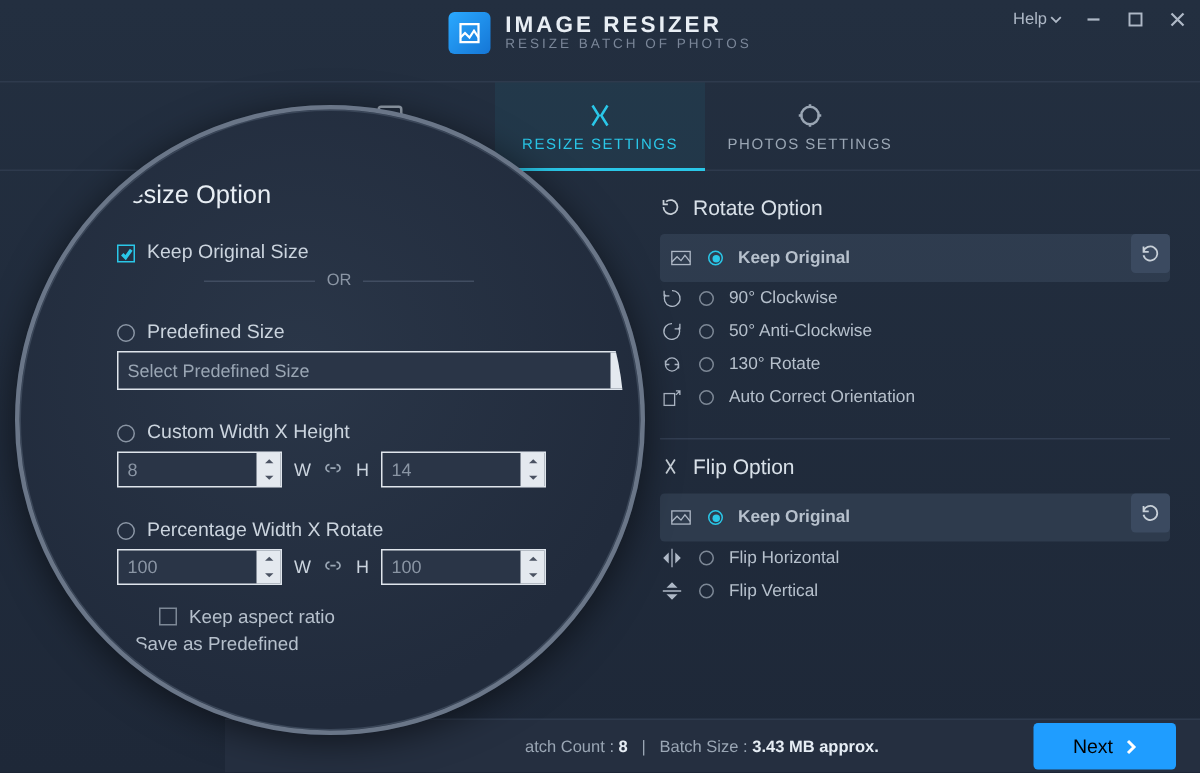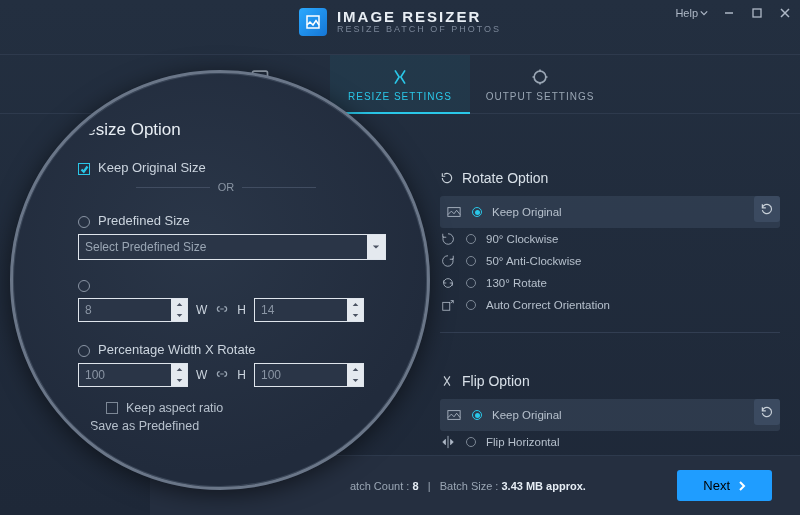--- a/index.html
+++ b/index.html
@@ -19,56 +19,56 @@
 
   
   .tabs { position: absolute; top: 54px; left: 0; right: 0; height: 60px; border-top: 1px solid #2e3a4d; border-bottom: 1px solid #2e3a4d; display: flex; justify-content: center; }
   .tab { width: 140px; display: flex; flex-direction: column; align-items: center; justify-content: center; gap: 4px; font-size: 10px; letter-spacing: 1px; color: #9aa6b4; cursor: pointer; position: relative; }
   .tab.active { color: #2ac7e8; background: rgba(42,199,232,0.07); }
   .tab.active::after { content:""; position:absolute; bottom:-1px; left:0; right:0; height:2px; background:#2ac7e8; }
   .tab svg { width: 20px; height: 20px; }
 
   
   .rightcol { position: absolute; top: 130px; left: 440px; width: 340px; }
-  .panel { margin-bottom: 16px; margin-top: 40px; }
+  .panel { margin-bottom: 16px; }
   .panel-head { display:flex; align-items:center; gap:8px; color:#d8e0e8; font-size:14px; margin-bottom:10px; }
   .panel-head svg { width:14px; height:14px; stroke:#c8d0d8; fill:none; stroke-width:2; }
   .rowline { display:flex; align-items:center; gap:10px; height:22px; font-size:11.5px; color:#b6c0cc; position:relative; }
   .rowline .ico { width:16px; display:flex; justify-content:center; }
   .rowline .ico svg { width:14px; height:14px; fill:#aeb8c6; }
   .radio { width:10px; height:10px; border:1px solid #7d8896; border-radius:50%; display:flex; align-items:center; justify-content:center; }
   .radio.on::after { content:""; width:5px; height:5px; background:#2ac7e8; border-radius:50%; }
   .radio.on { border-color:#2ac7e8; }
-  .firstrow { background: rgba(58,72,92,0.55); border-radius:3px; padding:16px 6px; height:26px; }
+  .firstrow { background: rgba(58,72,92,0.55); border-radius:3px; padding:16px 6px; height:26px;font-weight:bold; }
   .undo { position:absolute; right:0; top:0; width:26px; height:26px; background:#3b4a60; border-radius:3px; display:flex; align-items:center; justify-content:center; }
   .undo svg { width:14px; height:14px; stroke:#c8d0d8; fill:none; stroke-width:2; }
   .divider { height:1px; background:#323e52; margin:6px 0 10px; }
 
   
-  .footer { position:absolute; left:150px; right:0; bottom:0; height:60px; background:#252f40; border-top:1px solid #2e3a4d; display:flex; align-items:center; justify-content:space-between; padding:0 28px 0 200px; font-size:11px; color:#9aa6b4; }
+  .footer { position:absolute; left:150px; right:0; bottom:0; height:36px; background:#252f40; border-top:1px solid #2e3a4d; display:flex; align-items:center; justify-content:space-between; padding:0 16px 0 200px; font-size:11px; color:#9aa6b4; }
   .footer .next { background:#1f9dff; color:#000000; padding:8px 26px; border-radius:3px; font-size:13px; display:flex; align-items:center; gap:8px; cursor:pointer; }
   .footer .bold { color:#e6edf4; font-weight:600; }
 
   
   .mag-wrap { position:absolute; left:10px; top:70px; width:420px; height:420px; }
   .ring { position:absolute; inset:0; border-radius:50%; border:3px solid #6a7688; box-shadow: 0 4px 24px rgba(0,0,0,0.55), inset 0 0 0 1px #3a4658; background: radial-gradient(circle at 45% 40%, #2a3648, #212b3c 70%); }
   .mag { position:absolute; inset:14px; border-radius:50%; overflow:hidden; }
   .mag-inner { padding: 18px 26px 10px 54px; color:#d8e0e8; }
   .section-title { font-size:17px; color:#e8eef4; margin: 18px 0 18px -4px; display:flex; align-items:center; gap:8px; }
 
   .opt { display:flex; align-items:flex-end; gap:8px; font-size:13px; color:#cbd4de; margin-bottom:6px;margin-top:20px; }
   .chk { width:12px; height:12px; border:1px solid #2ac7e8; display:flex; align-items:center; justify-content:center; }
   .chk.on svg { width:9px; height:9px; stroke:#2ac7e8; stroke-width:3; fill:none; }
   .chk.off { border-color:#7d8896; }
   .orline { display:flex; align-items:center; gap:8px; color:#8a95a4; font-size:11px; margin:4px 0 6px 58px; width:180px; }
   .orline::before, .orline::after { content:""; flex:1; height:1px; background:#414d61; }
 
   .rad { width:12px; height:12px; border:1px solid #8a95a4; border-radius:50%; flex-shrink:0; }
 
-  .select { margin:4px 0 14px 0; width:308px; height:26px; border:1px solid #dfe5ec; display:flex; align-items:center; justify-content:space-between; padding:0 6px; font-size:12px; color:#9aa6b4; background:#2a3547; }
+  .select { margin:4px 0 14px 0; width:348px; height:26px; border:1px solid #dfe5ec; display:flex; align-items:center; justify-content:space-between; padding:0 6px; font-size:12px; color:#9aa6b4; background:#2a3547; }
   .select .arrow { width:18px; height:24px; background:#e4e9ef; display:flex; align-items:center; justify-content:center; margin-right:-6px; }
   .select .arrow svg { width:8px; height:8px; fill:#4a5262; }
 
   .numrow { display:flex; align-items:center; gap:8px; margin:4px 0 14px 0; font-size:12px; color:#cbd4de; }
   .numbox { width:110px; height:24px; background:#2a3547; border:1px solid #dfe5ec; display:flex; align-items:center; padding-left:6px; color:#8a95a4; position:relative; }
   .numbox .spin { position:absolute; right:0; top:0; bottom:0; width:16px; background:#e4e9ef; display:flex; flex-direction:column; }
   .numbox .spin div { flex:1; display:flex; align-items:center; justify-content:center; }
   .numbox .spin svg { width:7px; height:7px; fill:#4a5262; }
   .link svg { width:14px; height:14px; stroke:#9aa6b4; fill:none; stroke-width:2; }
 
@@ -127,21 +127,21 @@
       <svg viewBox="0 0 24 24">
           <path d="M6 4l5 8-5 8M18 4l-5 8 5 8" stroke="#2ac7e8" stroke-width="2" fill="none"></path>
         </svg>
       <span>RESIZE SETTINGS</span>
     </div>
     <div class="tab">
       <svg viewBox="0 0 24 24">
           <circle cx="12" cy="12" r="7" fill="none" stroke="#9aa6b4" stroke-width="2"></circle>
           <path d="M12 3v3M12 18v3M3 12h3M18 12h3" stroke="#9aa6b4" stroke-width="2"></path>
         </svg>
-      <span>OUTPUT SETTINGS</span>
+      <span>PHOTOS SETTINGS</span>
     </div>
   </div>
 
   <div class="rightcol">
     <div class="panel">
       <div class="panel-head">
         <svg viewBox="0 0 24 24">
             <path d="M4 12a8 8 0 1 0 3-6.2M4 4v5h5"></path>
           </svg>
         <span>Rotate Option</span>
@@ -290,20 +290,21 @@
           <span>Select Predefined Size</span>
           <span class="arrow">
               <svg viewBox="0 0 10 10">
                 <path d="M1 3l4 4 4-4z"></path>
               </svg>
             </span>
         </div>
 
         <div class="opt">
           <span class="rad"></span>
+          <span>Custom Width X Height</span>
         </div>
         <div class="numrow">
           <div class="numbox">
             <span>8</span>
             <div class="spin">
                 <div>
                   <svg viewBox="0 0 10 10">
                     <path d="M1 7l4-4 4 4z"></path>
                   </svg>
                 </div>

